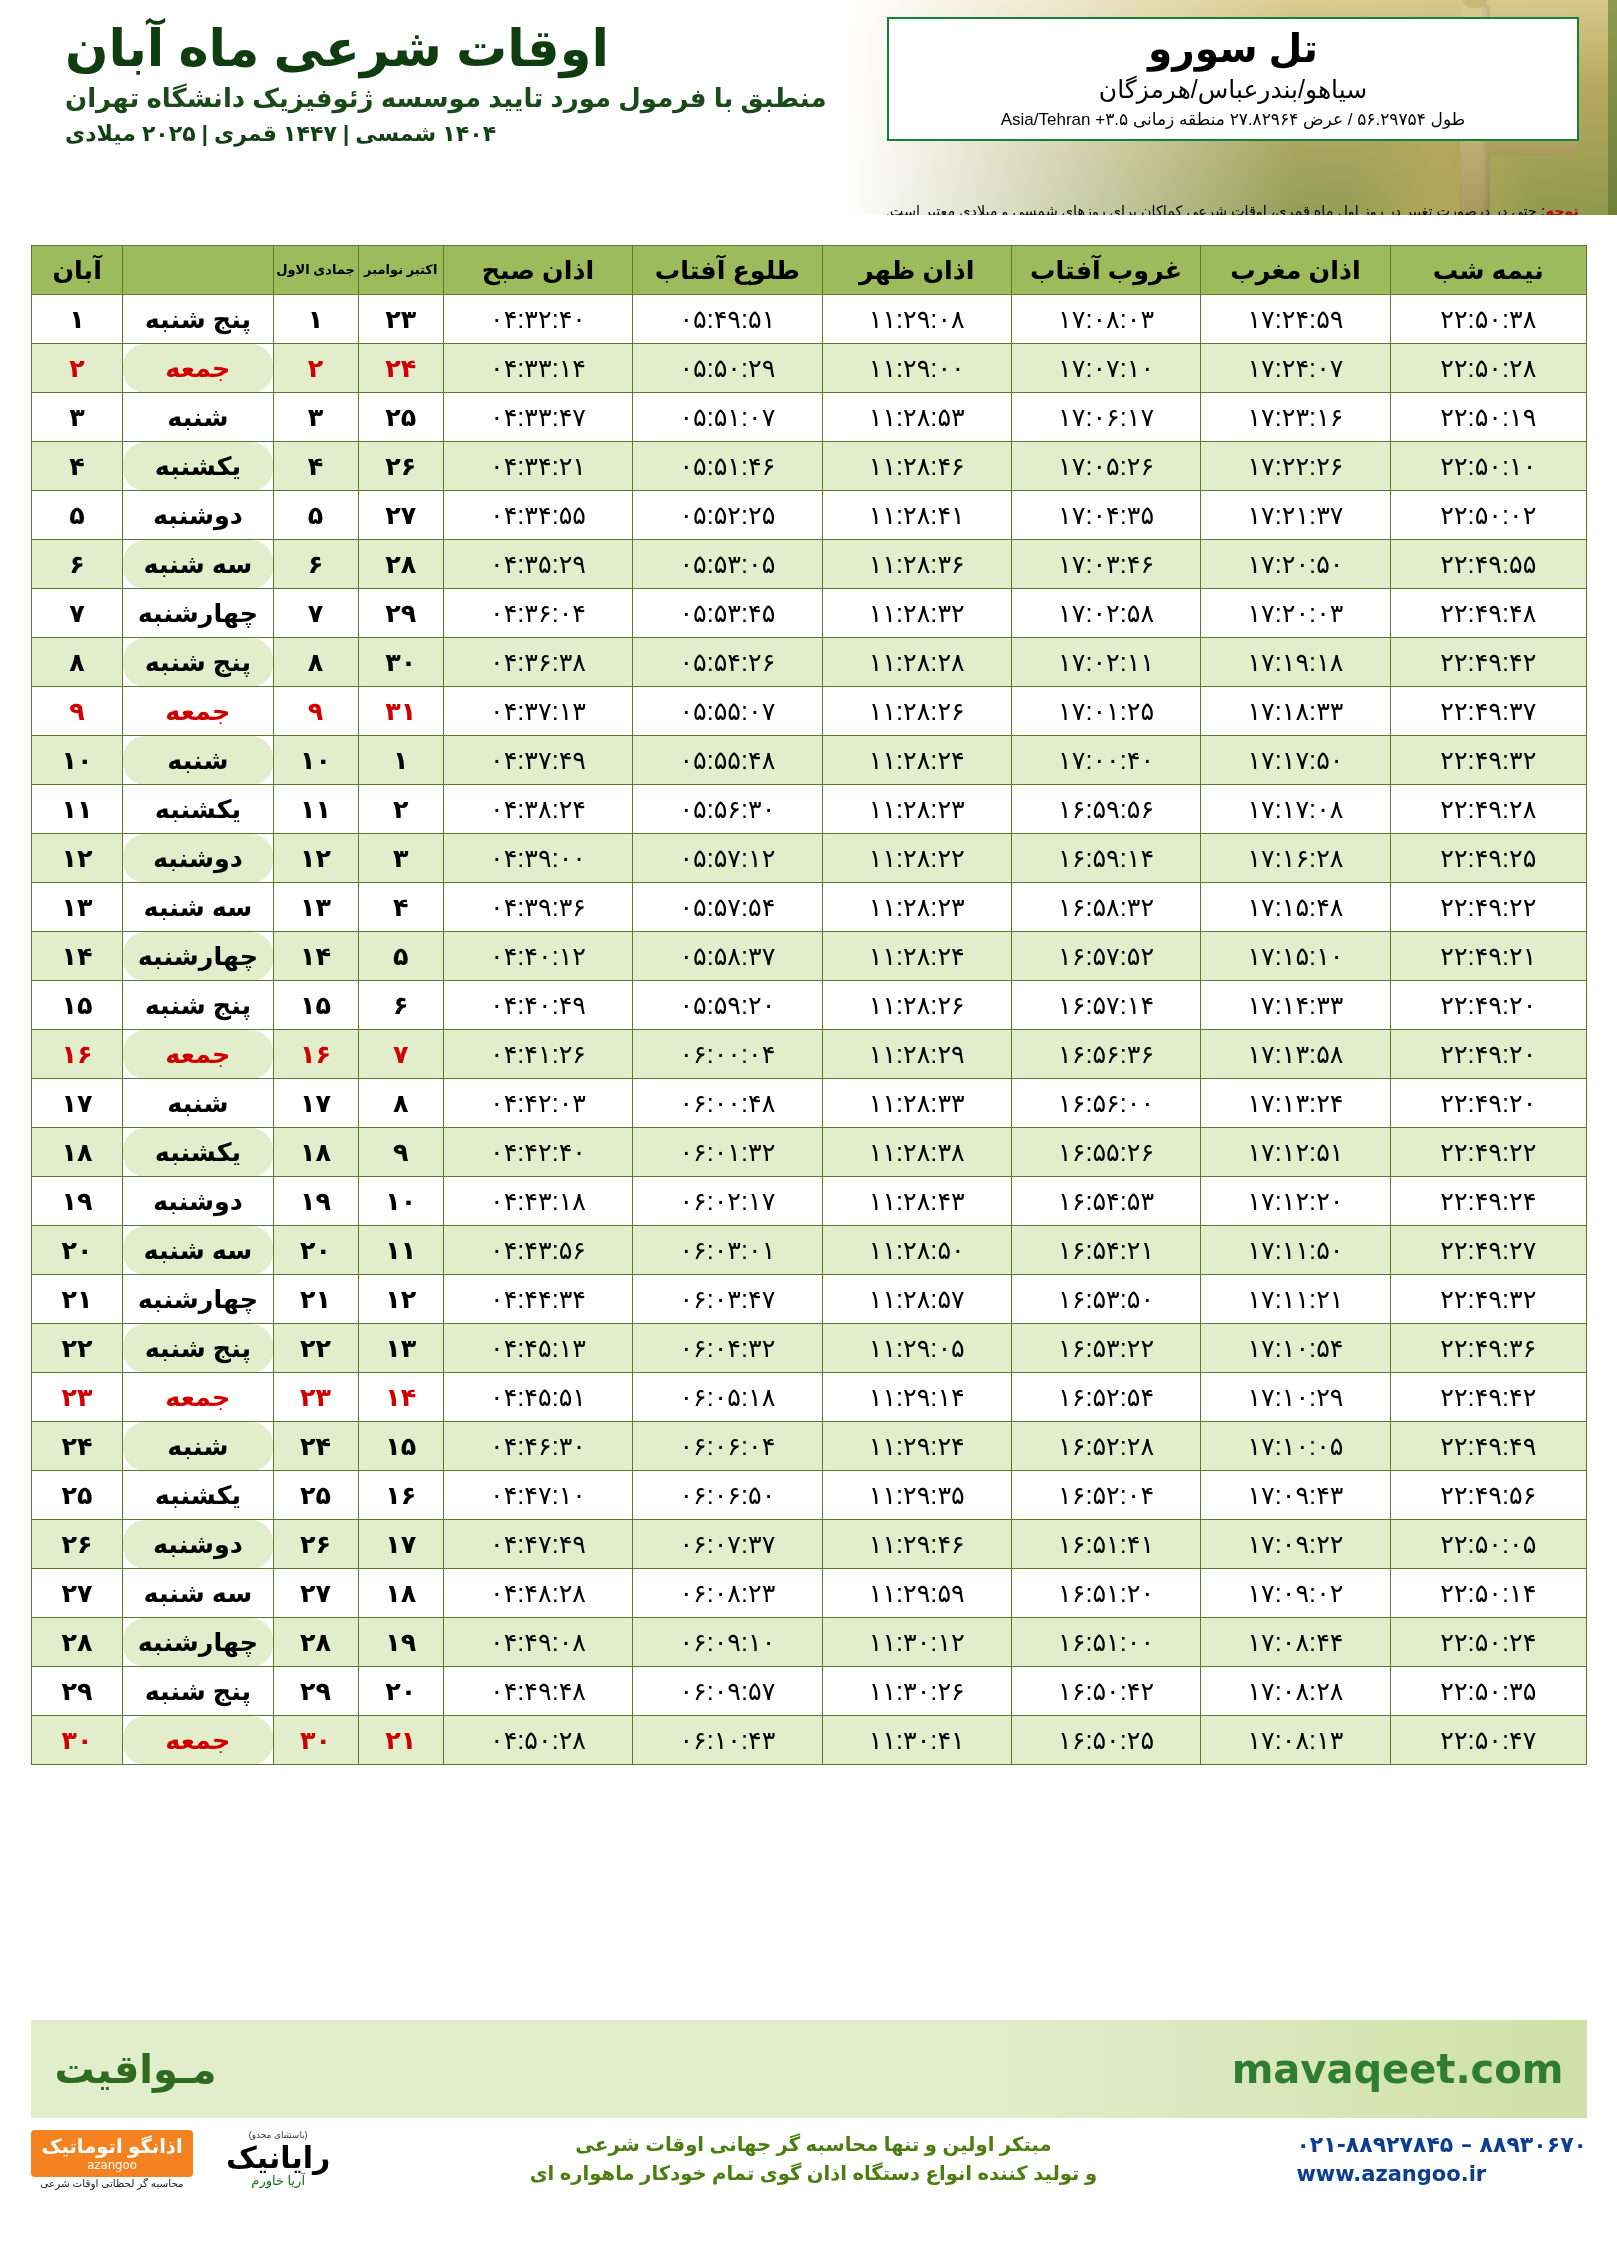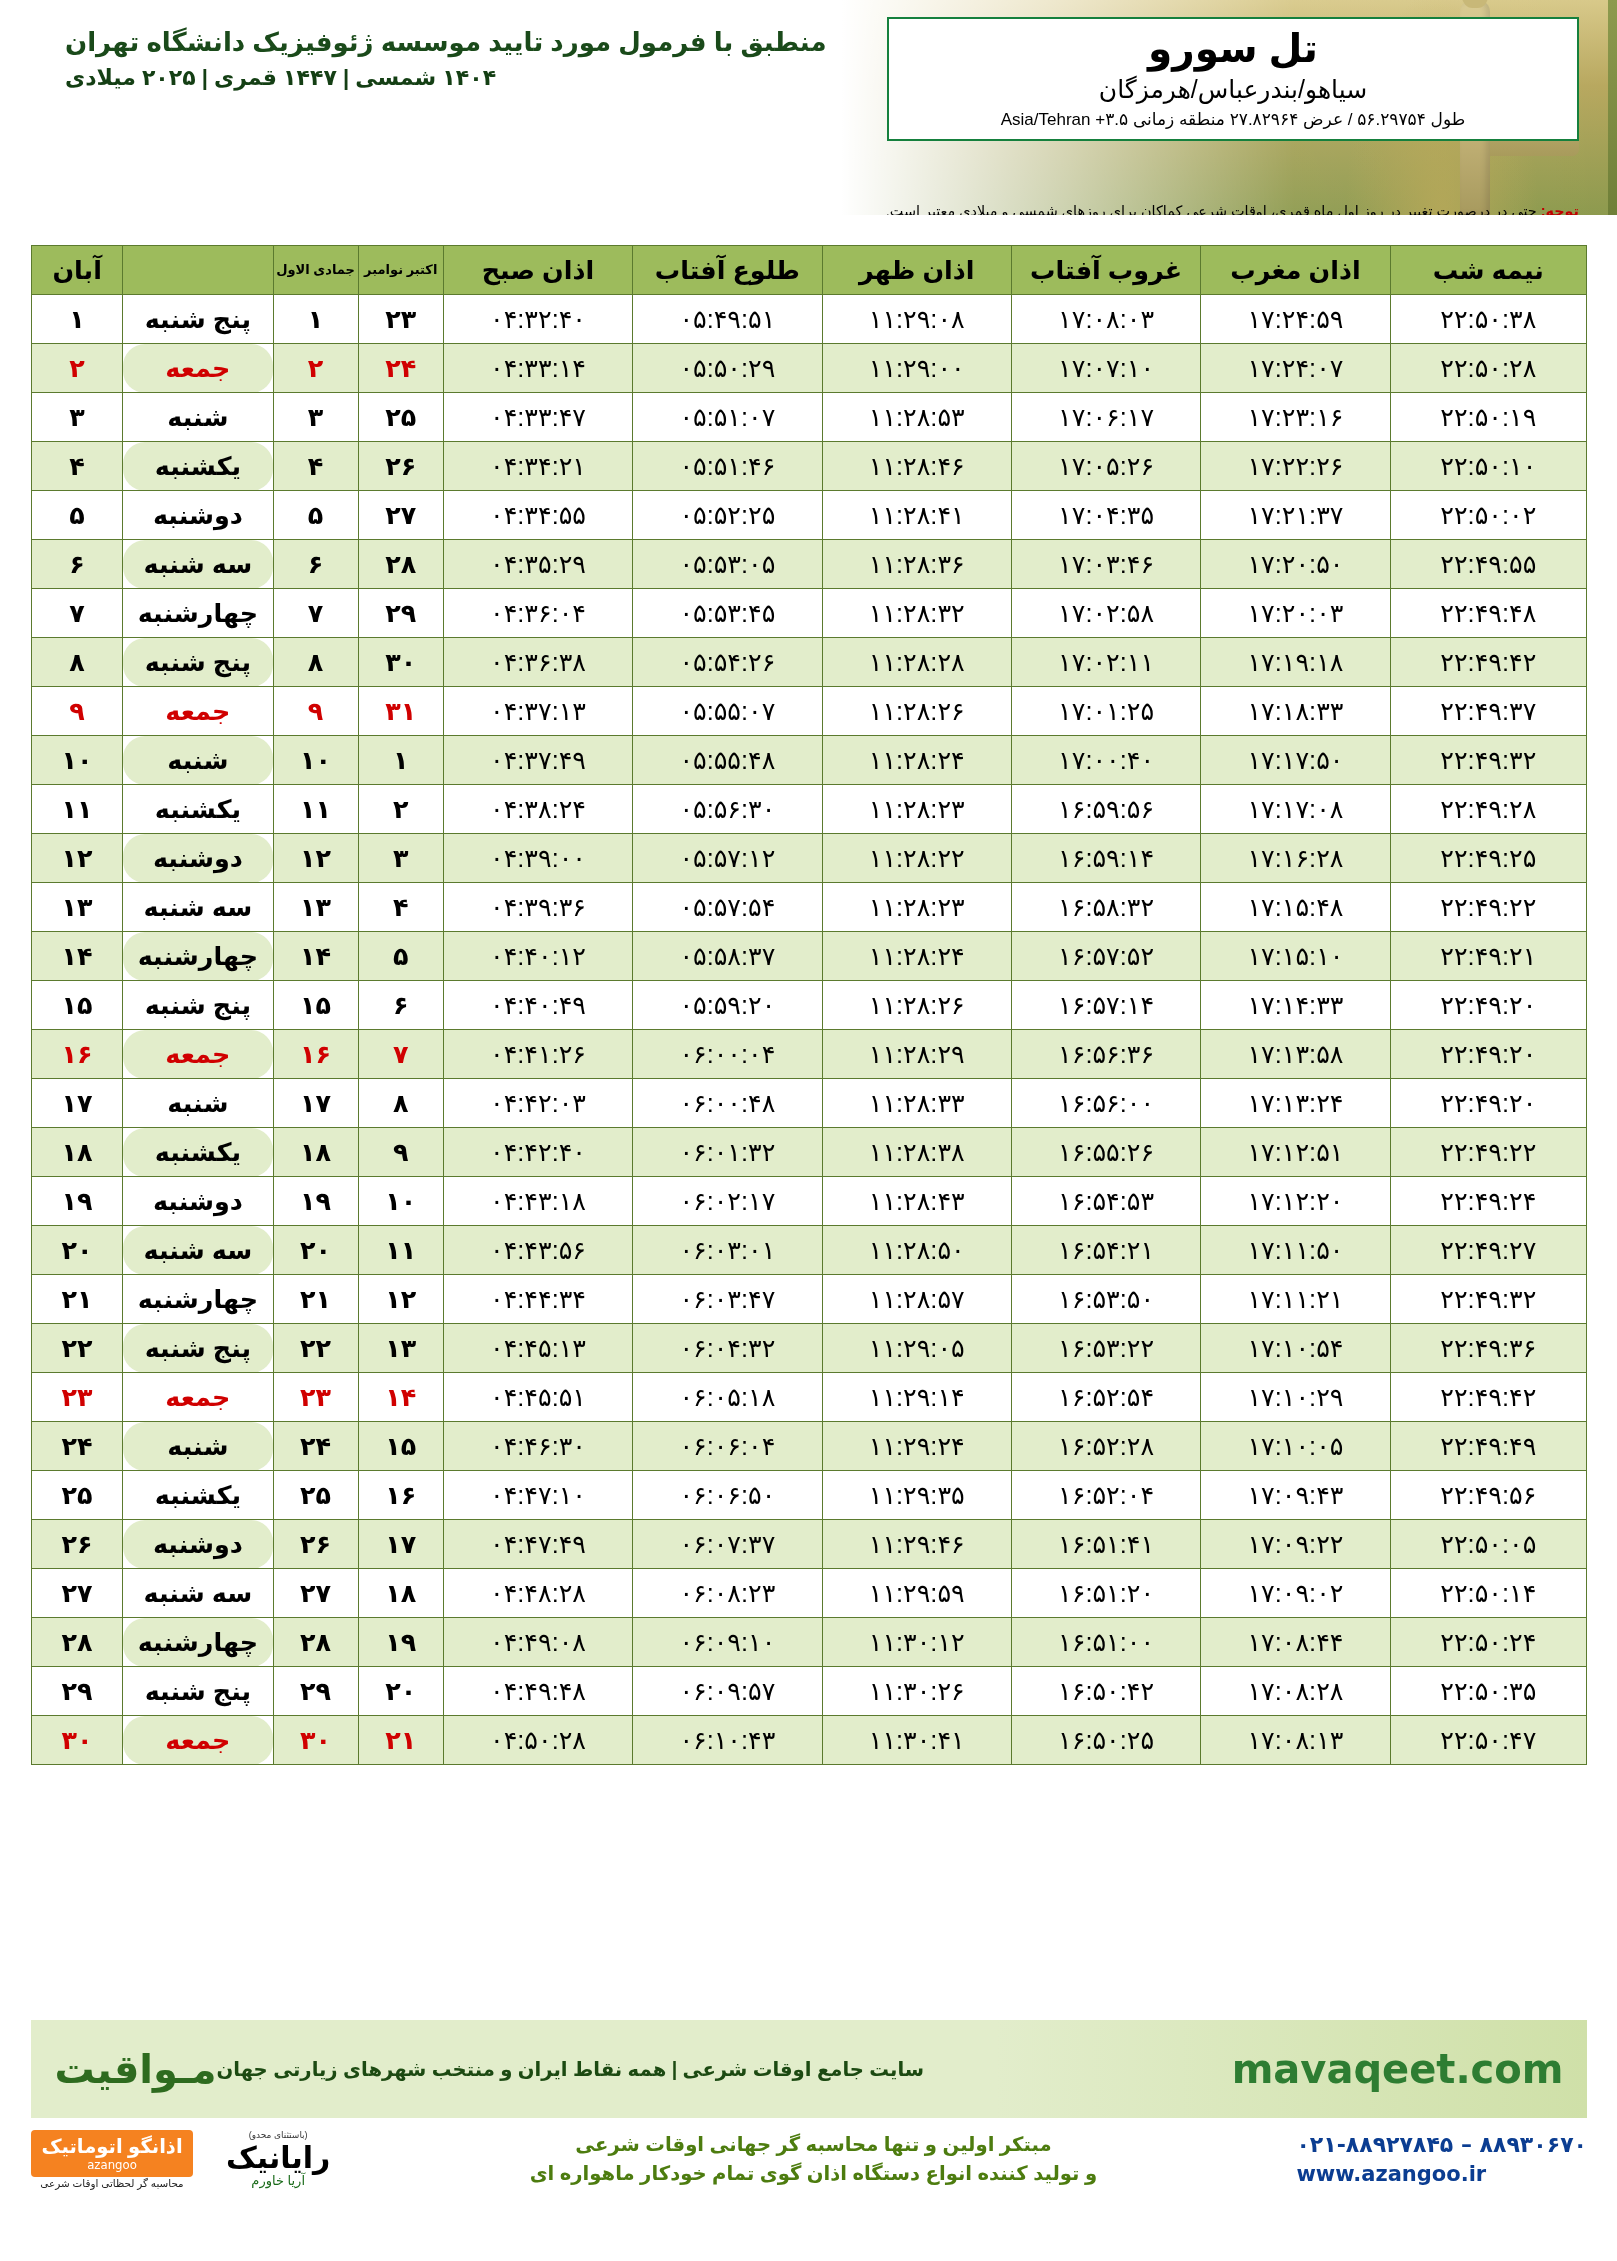--- a/index.html
+++ b/index.html
@@ -304,20 +304,21 @@
   <div class="side-strip"></div>
 
   <div class="header-inner">
     <div class="city-box">
       <div class="city-name">تل سورو</div>
       <div class="city-sub">سیاهو/بندرعباس/هرمزگان</div>
       <div class="city-coords">طول ۵۶.۲۹۷۵۴ / عرض ۲۷.۸۲۹۶۴ منطقه زمانی ۳.۵+ Asia/Tehran</div>
     </div>
 
     <div class="title-block">
+      <div class="main-title">اوقات شرعی ماه آبان</div>
       <div class="sub-title">منطبق با فرمول مورد تایید موسسه ژئوفیزیک دانشگاه تهران</div>
       <div class="date-line">۱۴۰۴ شمسی | ۱۴۴۷ قمری | ۲۰۲۵ میلادی</div>
     </div>
   </div>
 
   <div class="note">
     <b>توجه:</b>
     <span>حتی در درصورت تغییر در روز اول ماه قمری، اوقات شرعی کماکان برای روزهای شمسی و میلادی معتبر است.</span>
   </div>
 </div>
@@ -714,21 +715,20 @@
       </tbody>
   </table>
 </div>
 
 <div class="footer">
   <div class="footer-green">
     <div style="display:flex;">
       <span class="brand-en">mavaqeet.com</span>
     </div>
     <div style="display:flex;align-items:center">
-      <span class="brand-tag">سایت جامع اوقات شرعی | همه نقاط ایران و منتخب شهرهای زیارتی جهان</span>
       <span class="brand-fa">مـواقیت</span>
     </div>
   </div>
 
   <div class="footer-bottom">
     <div class="phones">
       <div>۰۲۱-۸۸۹۲۷۸۴۵ – ۸۸۹۳۰۶۷۰</div>
       <div class="site">www.azangoo.ir</div>
     </div>
 

